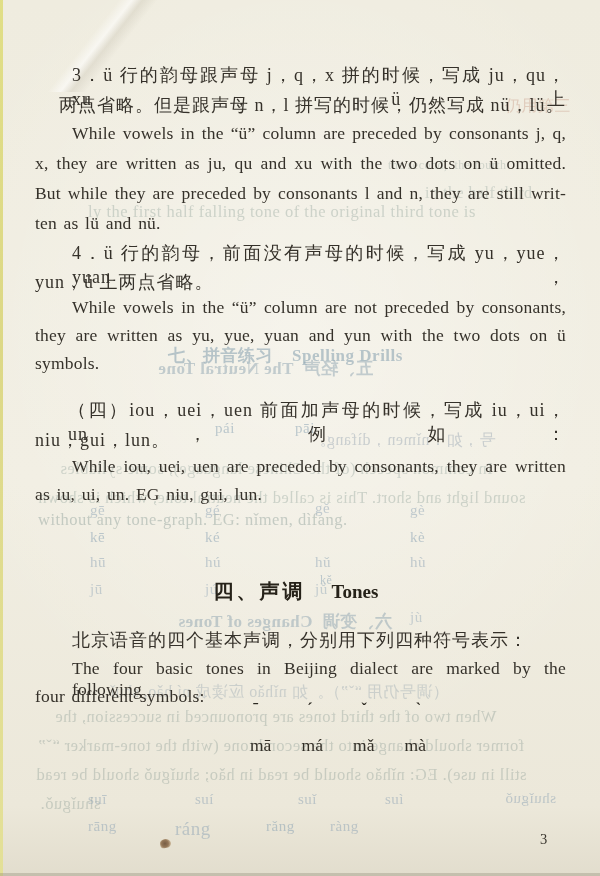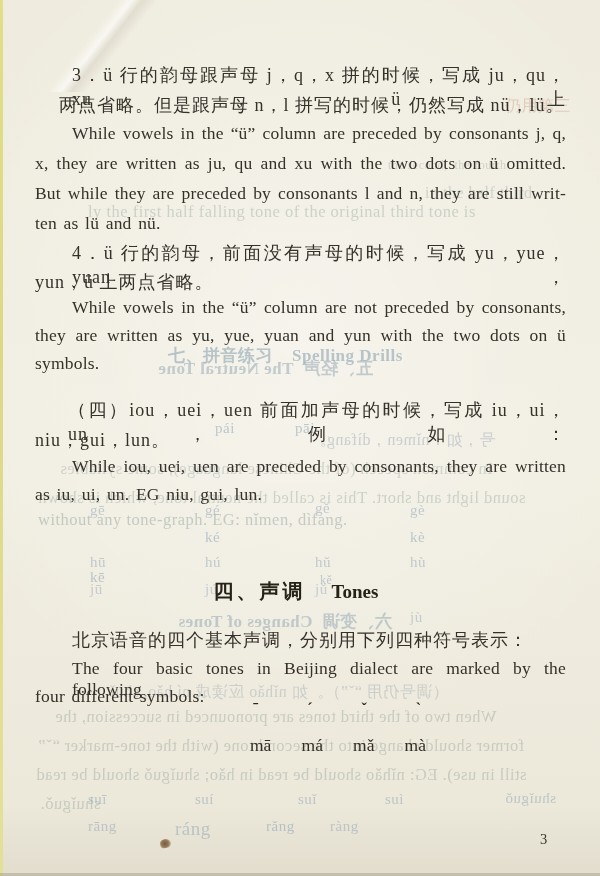--- a/index.html
+++ b/index.html
@@ -55,21 +55,21 @@
       <div class="bleed" style="left: 215px; top: 420px; font-size: 15px; color: rgba(141, 164, 181, 0.55);">pái</div>
       <div class="bleed" style="left: 295px; top: 420px; font-size: 15px; color: rgba(141, 164, 181, 0.55);">pāi</div>
       <div class="bleed mir" style="left: 310px; top: 430px; font-size: 16px; color: rgba(150, 165, 178, 0.45);">号，如：nǐmen，dìfang。</div>
       <div class="bleed mir" style="left: 60px; top: 459px; font-size: 16.5px; color: rgba(158, 172, 164, 0.42);">In common speech (of the Chinese language), some syllables</div>
       <div class="bleed mir" style="left: 38px; top: 488px; font-size: 16.5px; color: rgba(158, 172, 164, 0.45);">sound light and short. This is called the neutral tone, which is shown</div>
       <div class="bleed" style="left: 38px; top: 510px; font-size: 16.5px; color: rgba(150, 165, 160, 0.5);">without any tone-graph. EG: nǐmen, dìfang.</div>
       <div class="bleed" style="left: 90px; top: 502px; font-size: 15px; color: rgba(141, 164, 181, 0.5);">gē</div>
       <div class="bleed" style="left: 205px; top: 502px; font-size: 15px; color: rgba(141, 164, 181, 0.5);">gé</div>
       <div class="bleed" style="left: 315px; top: 500px; font-size: 15px; color: rgba(141, 164, 181, 0.5);">gě</div>
       <div class="bleed" style="left: 410px; top: 502px; font-size: 15px; color: rgba(141, 164, 181, 0.5);">gè</div>
-      <div class="bleed" style="left: 90px; top: 529px; font-size: 15px; color: rgba(141, 164, 181, 0.55); margin-top: 40px;">kē</div>
+      <div class="bleed" style="left: 90px; top: 529px; font-size: 15px; color: rgba(141, 164, 181, 0.55);">kē</div>
       <div class="bleed" style="left: 205px; top: 529px; font-size: 15px; color: rgba(141, 164, 181, 0.55);">ké</div>
       <div class="bleed" style="left: 320px; top: 529px; font-size: 12px; color: rgba(141, 164, 181, 0.55); margin-top: 44px;">kě</div>
       <div class="bleed" style="left: 410px; top: 529px; font-size: 15px; color: rgba(141, 164, 181, 0.55);">kè</div>
       <div class="bleed" style="left: 90px; top: 554px; font-size: 15px; color: rgba(141, 164, 181, 0.5);">hū</div>
       <div class="bleed" style="left: 205px; top: 554px; font-size: 15px; color: rgba(141, 164, 181, 0.5);">hú</div>
       <div class="bleed" style="left: 315px; top: 554px; font-size: 15px; color: rgba(141, 164, 181, 0.5);">hǔ</div>
       <div class="bleed" style="left: 410px; top: 554px; font-size: 15px; color: rgba(141, 164, 181, 0.5);">hù</div>
       <div class="bleed" style="left: 90px; top: 581px; font-size: 15px; color: rgba(141, 164, 181, 0.45);">jū</div>
       <div class="bleed" style="left: 205px; top: 581px; font-size: 15px; color: rgba(141, 164, 181, 0.45);">jú</div>
       <div class="bleed" style="left: 315px; top: 581px; font-size: 15px; color: rgba(141, 164, 181, 0.45);">jǔ</div>

